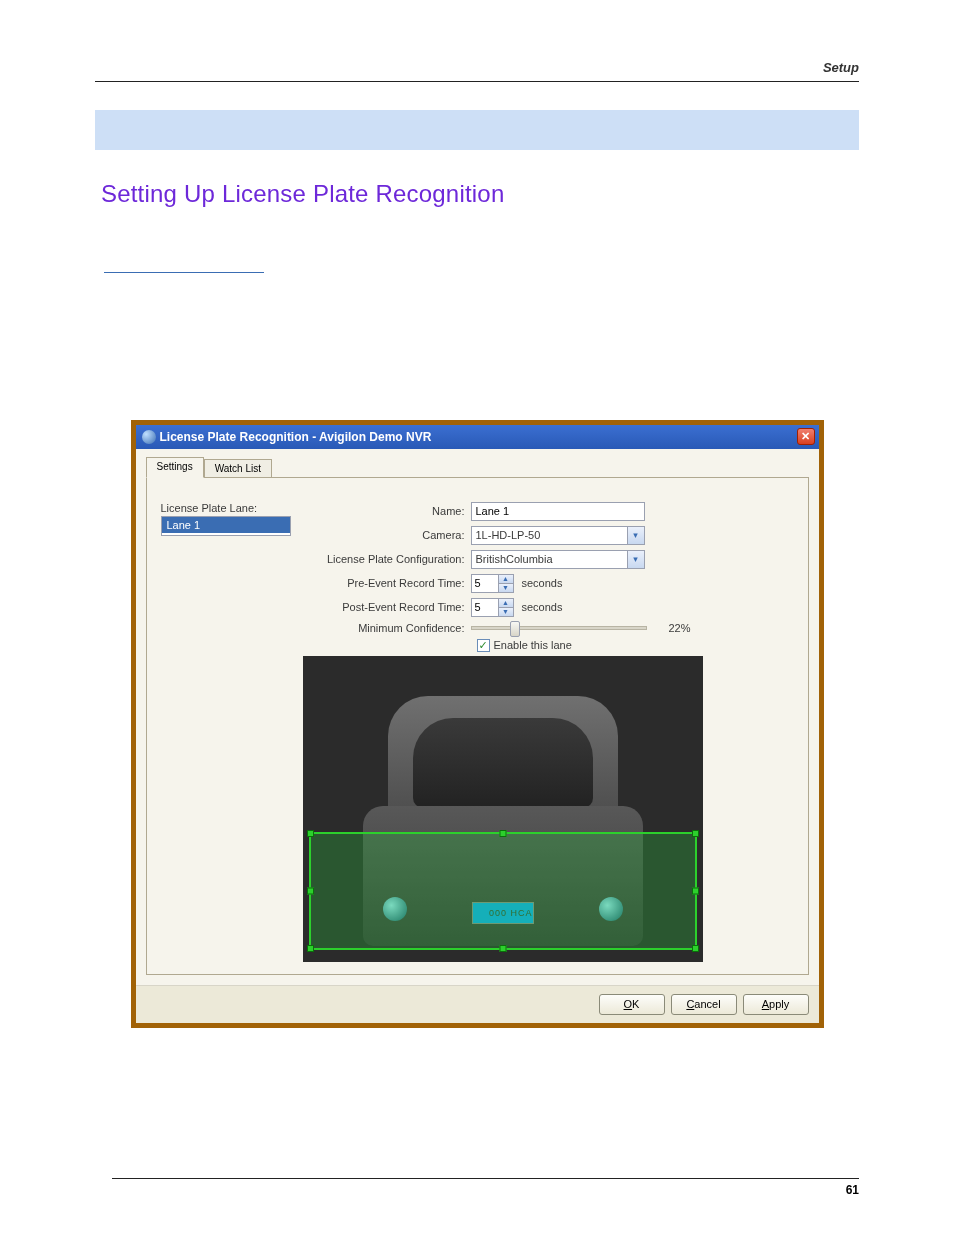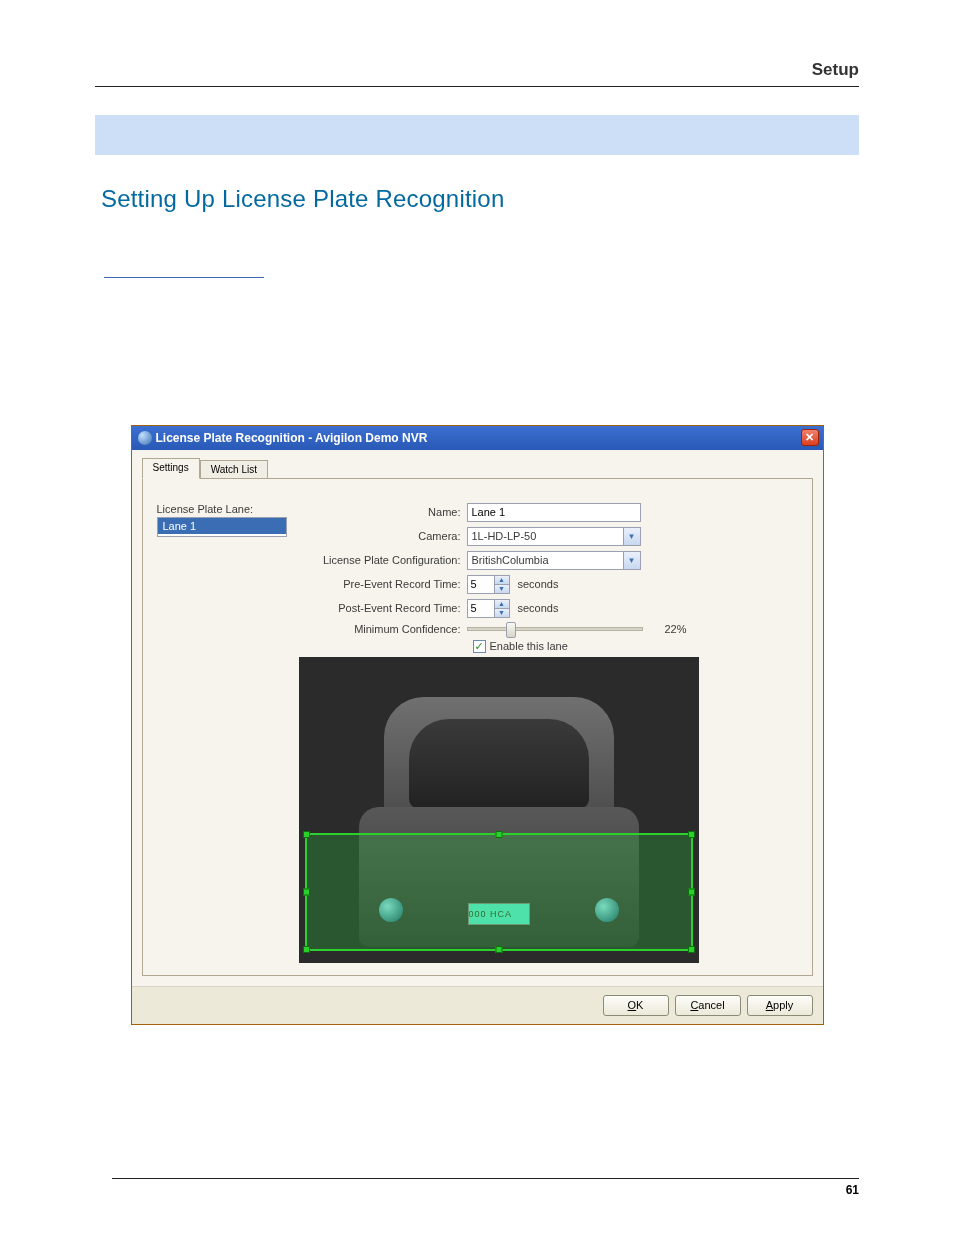--- a/index.html
+++ b/index.html
@@ -8,38 +8,39 @@
       background: #fff;
       width: 954px;
       height: 1235px;
       position: relative;
     }
     .page {
       padding: 60px 95px 40px 95px;
     }
     .header-right {
       text-align: right;
+      font-style: italic;
       font-weight: bold;
-      font-size: 17px;
+      font-size: 13px;
       color: #333;
       margin-bottom: 6px;
     }
     .hr-top {
       border: none;
       border-top: 1.5px solid #222;
       margin-bottom: 28px;
     }
     .section-band {
       background: #cddff6;
       height: 40px;
       margin-bottom: 30px;
     }
     .section-title {
       font-size: 24px;
-      color: #0369a1;
+      color: #6d28d9;
       font-weight: 400;
       margin-left: 6px;
       margin-bottom: 30px;
       letter-spacing: 0.2px;
     }
     .body-para {
       font-size: 12.5px;
       color: #fff;
       line-height: 1.5;
       margin: 0 6px 14px 6px;
@@ -57,21 +58,21 @@
       color: #fff;
       line-height: 2;
     }
     .dialog-wrap {
       display: flex;
       justify-content: center;
       margin: 30px 0 80px 0;
     }
     .dialog {
       width: 693px;
-      border: 1px solid #a16207;
+      border: 5px solid #a16207;
       background: #ece9d8;
     }
     .titlebar {
       background: linear-gradient(#3b6fd1, #2959b6);
       height: 24px;
       display: flex;
       align-items: center;
       justify-content: space-between;
       padding: 0 4px 0 6px;
       color: #fff;
@@ -346,24 +347,24 @@
       border-radius: 50%;
       background: radial-gradient(circle at 35% 35%, #9be0f0, #1a5a70);
     }
     .tl-l { left: 80px; top: 241px; }
     .tl-r { right: 80px; top: 241px; }
     .plate {
       position: absolute;
       left: 50%; transform: translateX(-50%);
       top: 246px;
       width: 62px; height: 22px;
-      background: #5eead4;
+      background: #0ea5e9;
       border: 1px solid #888;
       font-size: 9px;
-      text-align: left;
+      text-align: right;
       line-height: 20px;
       color: #3a4a2a;
       letter-spacing: 1px;
     }
     .dialog-buttons {
       display: flex;
       justify-content: flex-end;
       gap: 6px;
       padding: 8px 10px;
       border-top: 1px solid #d8d5c8;

